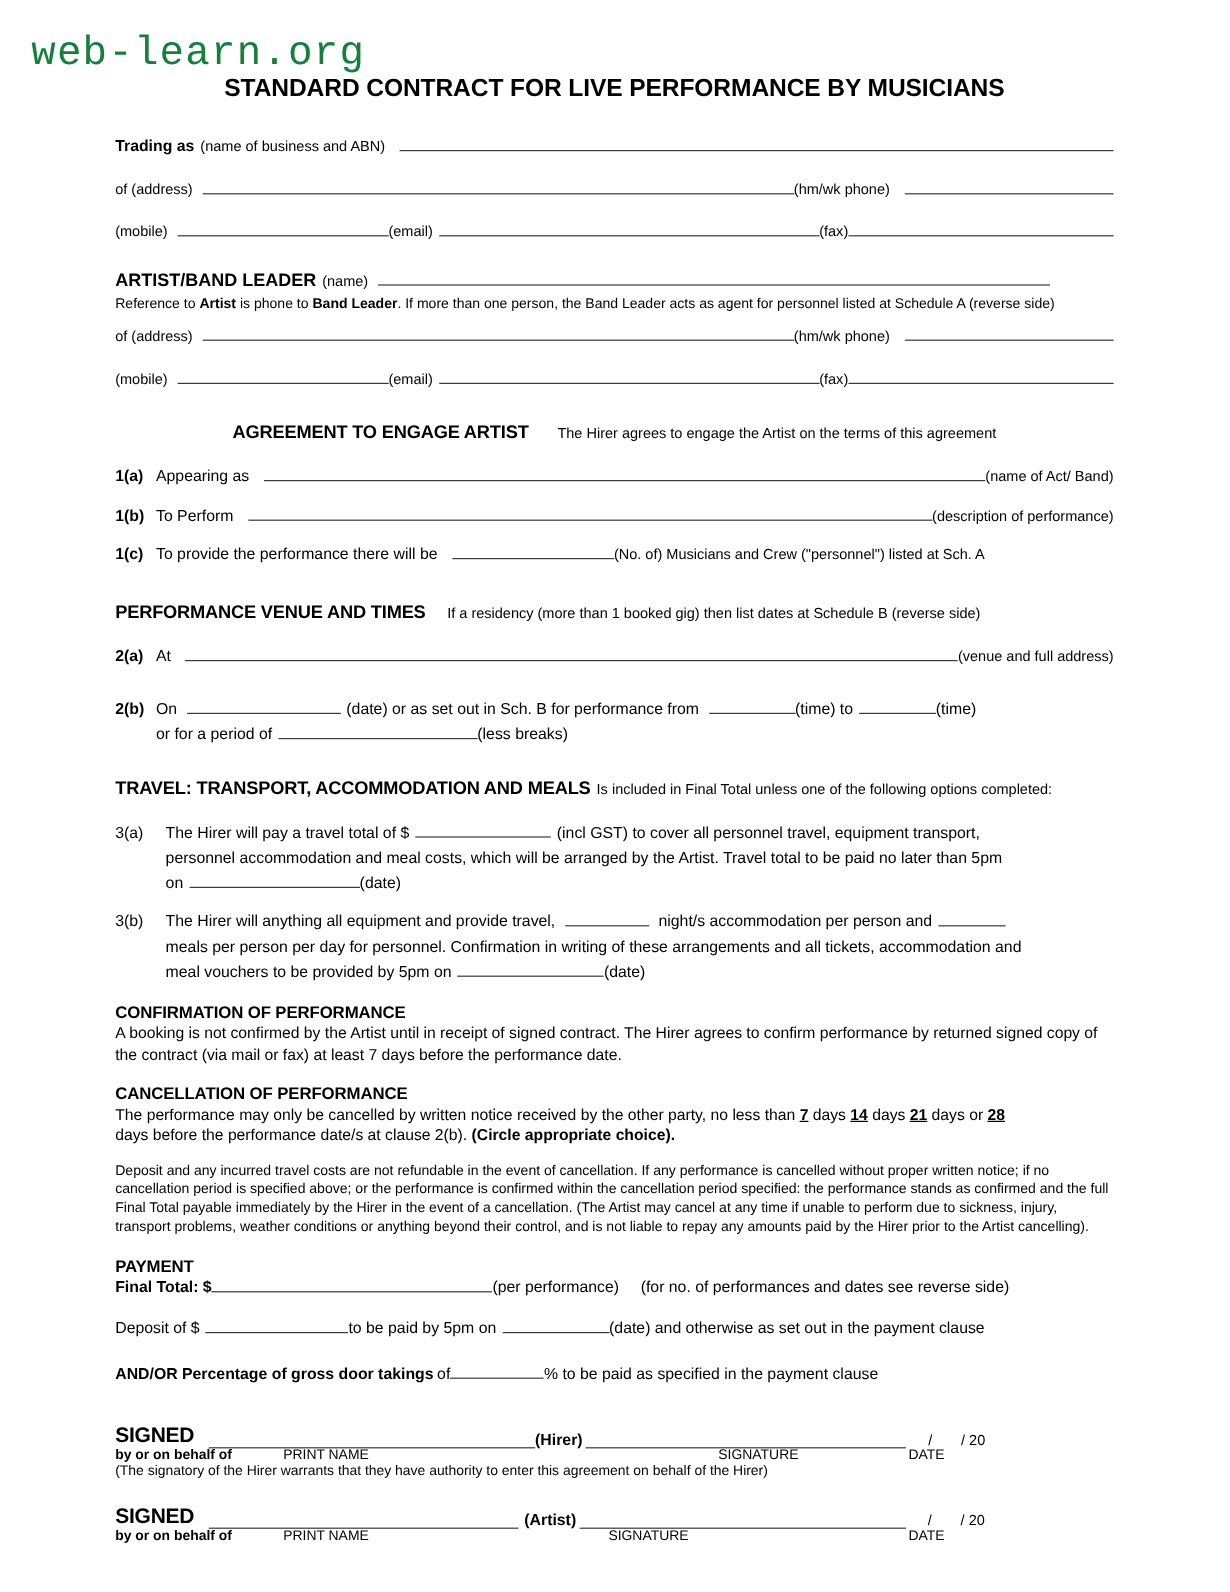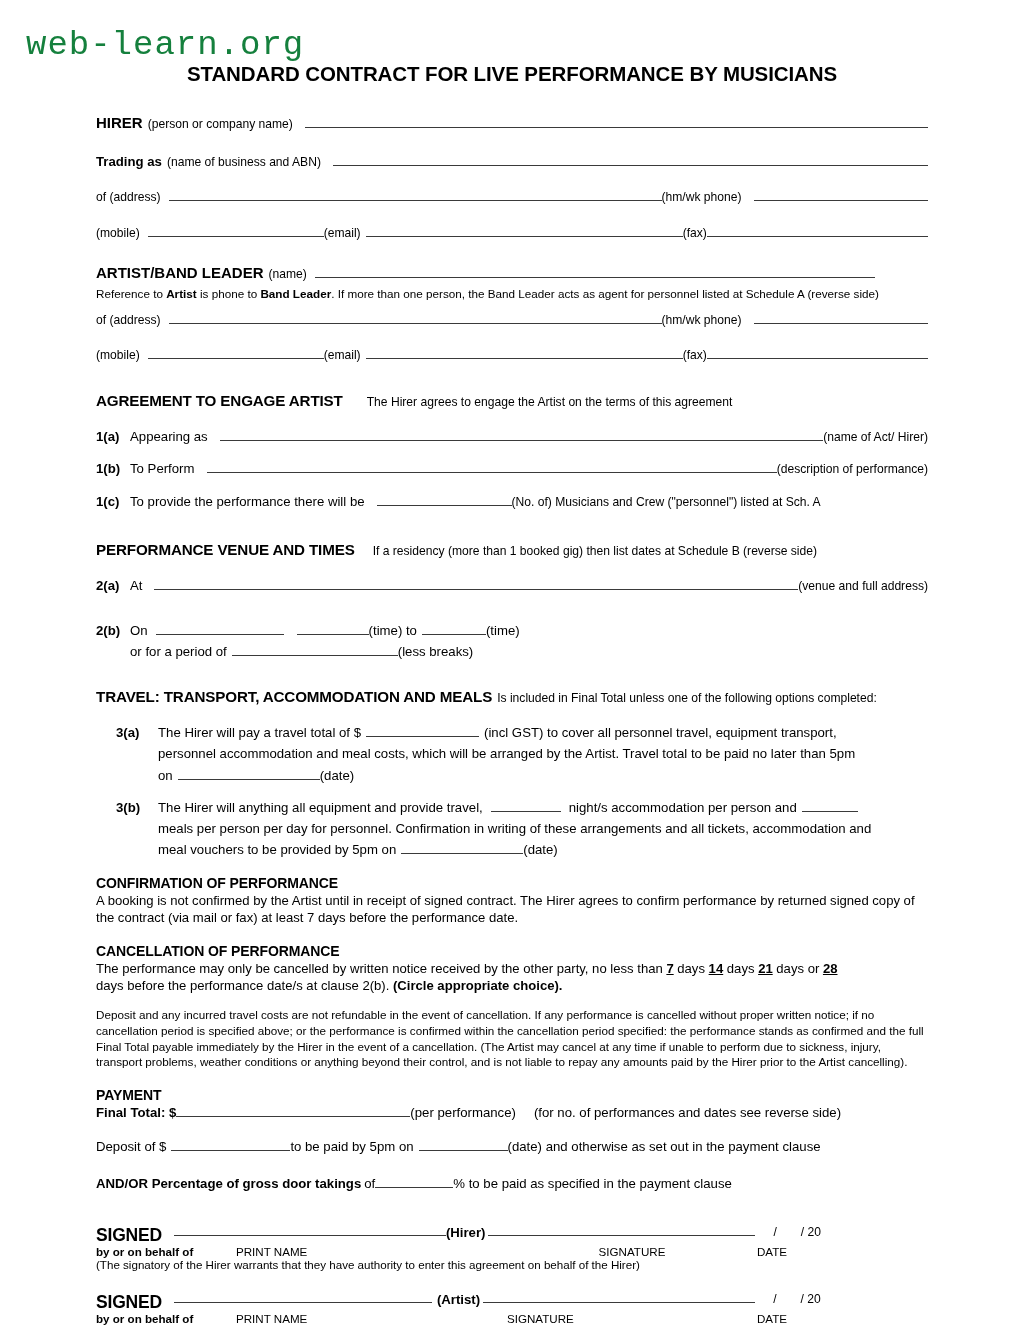--- a/index.html
+++ b/index.html
@@ -94,28 +94,28 @@
   .sp-12 { width: 12px; }
   .sp-18 { width: 18px; }
   .sp-24 { width: 24px; }
   .num {
     font-weight: bold;
     font-size: 13.2px;
     width: 34px;
     flex: none;
   }
   .num-wide {
-    font-weight: bold;
+    font-weight: normal;
     font-size: 13.2px;
     width: 42px;
     flex: none;
-    margin-left: 20px;
   }
   .blk {
     margin-top: 17px;
+    justify-content: center;
   }
   .para {
     font-size: 13.1px;
     line-height: 1.32;
     margin: 0;
   }
   .para-sm {
     font-size: 11.7px;
     line-height: 1.34;
     margin: 0;
@@ -124,21 +124,21 @@
     font-weight: bold;
     font-style: italic;
     font-size: 13px;
   }
   .u-b {
     font-weight: bold;
     text-decoration: underline;
   }
   .sig-row {
     display: flex;
-    align-items: flex-start;
+    align-items: flex-end;
     white-space: nowrap;
   }
   .sig-word {
     font-weight: bold;
     font-size: 17.5px;
     letter-spacing: -0.2px;
   }
   .sig-sub {
     display: flex;
     font-size: 11.6px;
@@ -155,27 +155,20 @@
 <body>
 
 <div class="page">
 
   <div class="watermark">web-learn.org</div>
 
   <div class="doc">
 
     <div class="title">STANDARD CONTRACT FOR LIVE PERFORMANCE BY MUSICIANS</div>
 
-    <div class="row">
-      <span class="lbl-b">HIRER</span>
-      <span class="gap sp-5"></span>
-      <span class="sm">(person or company name)</span>
-      <span class="gap sp-12"></span>
-      <span class="line-grow"></span>
-    </div>
 
     <div class="row" style="margin-top:18px">
       <span class="lbl-b-sm">Trading as</span>
       <span class="gap sp-5"></span>
       <span class="sm">(name of business and ABN)</span>
       <span class="gap sp-12"></span>
       <span class="line-grow"></span>
     </div>
 
     <div class="row" style="margin-top:18px">
@@ -235,21 +228,21 @@
       <span class="hdr">AGREEMENT TO ENGAGE ARTIST</span>
       <span class="gap sp-24"></span>
       <span class="sm">The Hirer agrees to engage the Artist on the terms of this agreement</span>
     </div>
 
     <div class="row" style="margin-top:15px">
       <span class="num">1(a)</span>
       <span>Appearing as</span>
       <span class="gap sp-12"></span>
       <span class="line-grow"></span>
-      <span class="sm">(name of Act/ Hirer)</span>
+      <span class="sm">(name of Act/ Band)</span>
     </div>
 
     <div class="row" style="margin-top:13px">
       <span class="num">1(b)</span>
       <span>To Perform</span>
       <span class="gap sp-12"></span>
       <span class="line-grow"></span>
       <span class="sm">(description of performance)</span>
     </div>
 
@@ -274,20 +267,21 @@
       <span class="line-grow"></span>
       <span class="sm">(venue and full address)</span>
     </div>
 
     <div class="row" style="margin-top:25px">
       <span class="num">2(b)</span>
       <span>On</span>
       <span class="gap sp-8"></span>
       <span class="line" style="width:128px"></span>
       <span class="gap sp-5"></span>
+      <span>(date) or as set out in Sch. B for performance from</span>
       <span class="gap sp-8"></span>
       <span class="line" style="width:72px"></span>
       <span>(time) to</span>
       <span class="gap sp-5"></span>
       <span class="line" style="width:64px"></span>
       <span>(time)</span>
     </div>
 
     <div class="row" style="margin-top:0px">
       <span class="num"></span>

